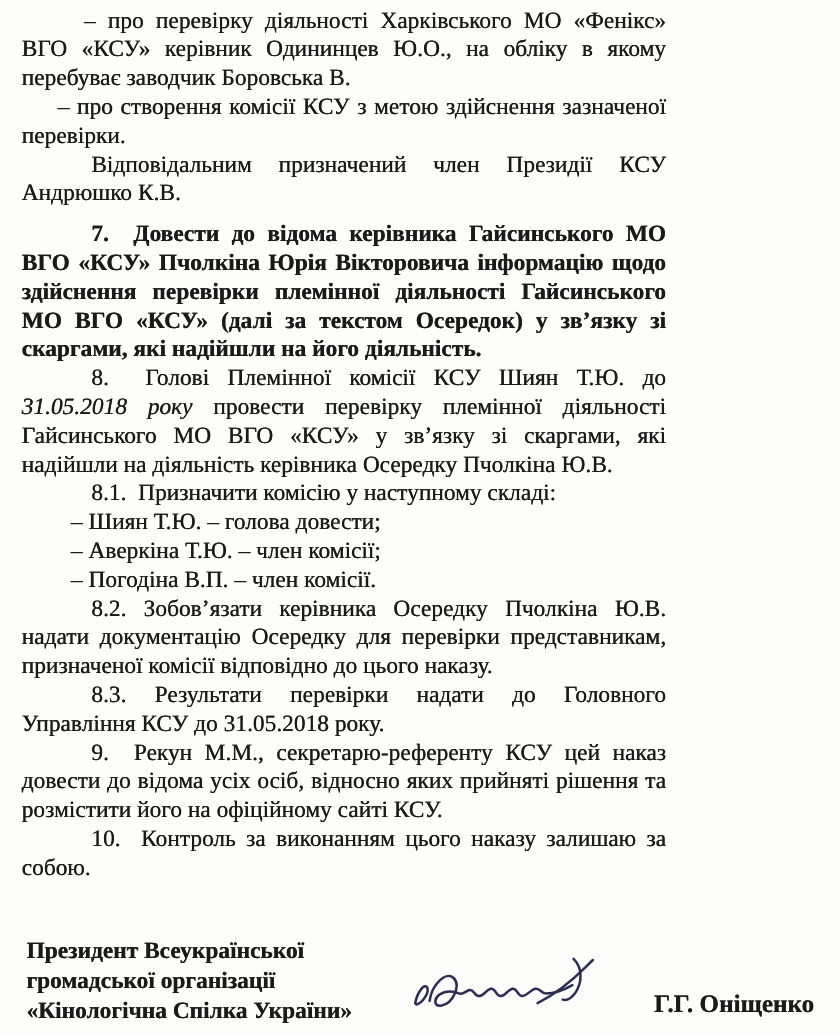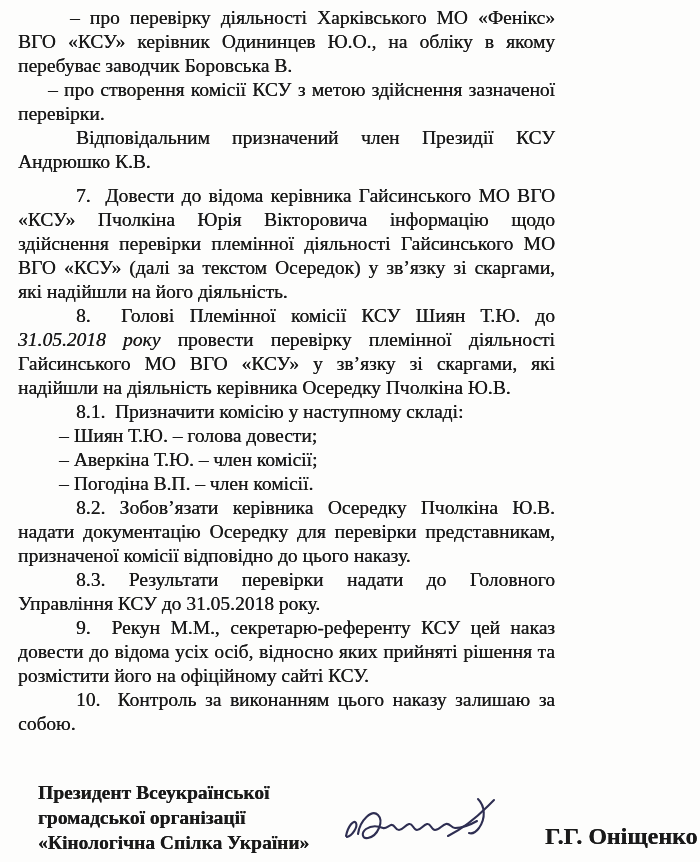--- a/index.html
+++ b/index.html
@@ -30,47 +30,47 @@
   }
   .indent-xl { text-indent: 52px; }
   .indent-md { text-indent: 30px; }
   .member {
     margin: 0;
     text-align: left;
     text-indent: 0;
     padding-left: 41px;
   }
   .gap-sm { margin-top: 7px; }
-  .gap-md { margin-top: 10px; }
+  .gap-md { margin-top: 10px; font-weight: bold; }
   .gap-lg { }
   .italic { font-style: italic; }
 
   .sig-section {
     position: relative;
     margin-top: 38px;
     height: 110px;
   }
   .sig-titles {
     position: absolute;
-    left: 20px; top: 6px;
+    left: 4px; top: 6px;
     font-weight: bold;
     font-size: 19.5px;
     line-height: 25px;
     text-align: left;
   }
   .sig-svg {
     position: absolute;
     left: 318px; top: 16px;
     color: var(--signature-ink);
   }
   .sig-name {
     position: absolute;
     left: 527px; top: 50px;
     font-weight: bold;
-    font-size: 24px;
+    font-size: 21px;
     white-space: nowrap;
   }
 </style>
 </head>
 <body>
 
 <div class="page">
 
   <p class="para indent-xl">– про перевірку діяльності Харківського МО «Фенікс» ВГО «КСУ» керівник Одининцев Ю.О., на обліку в якому перебуває заводчик Боровська В.</p>
 

